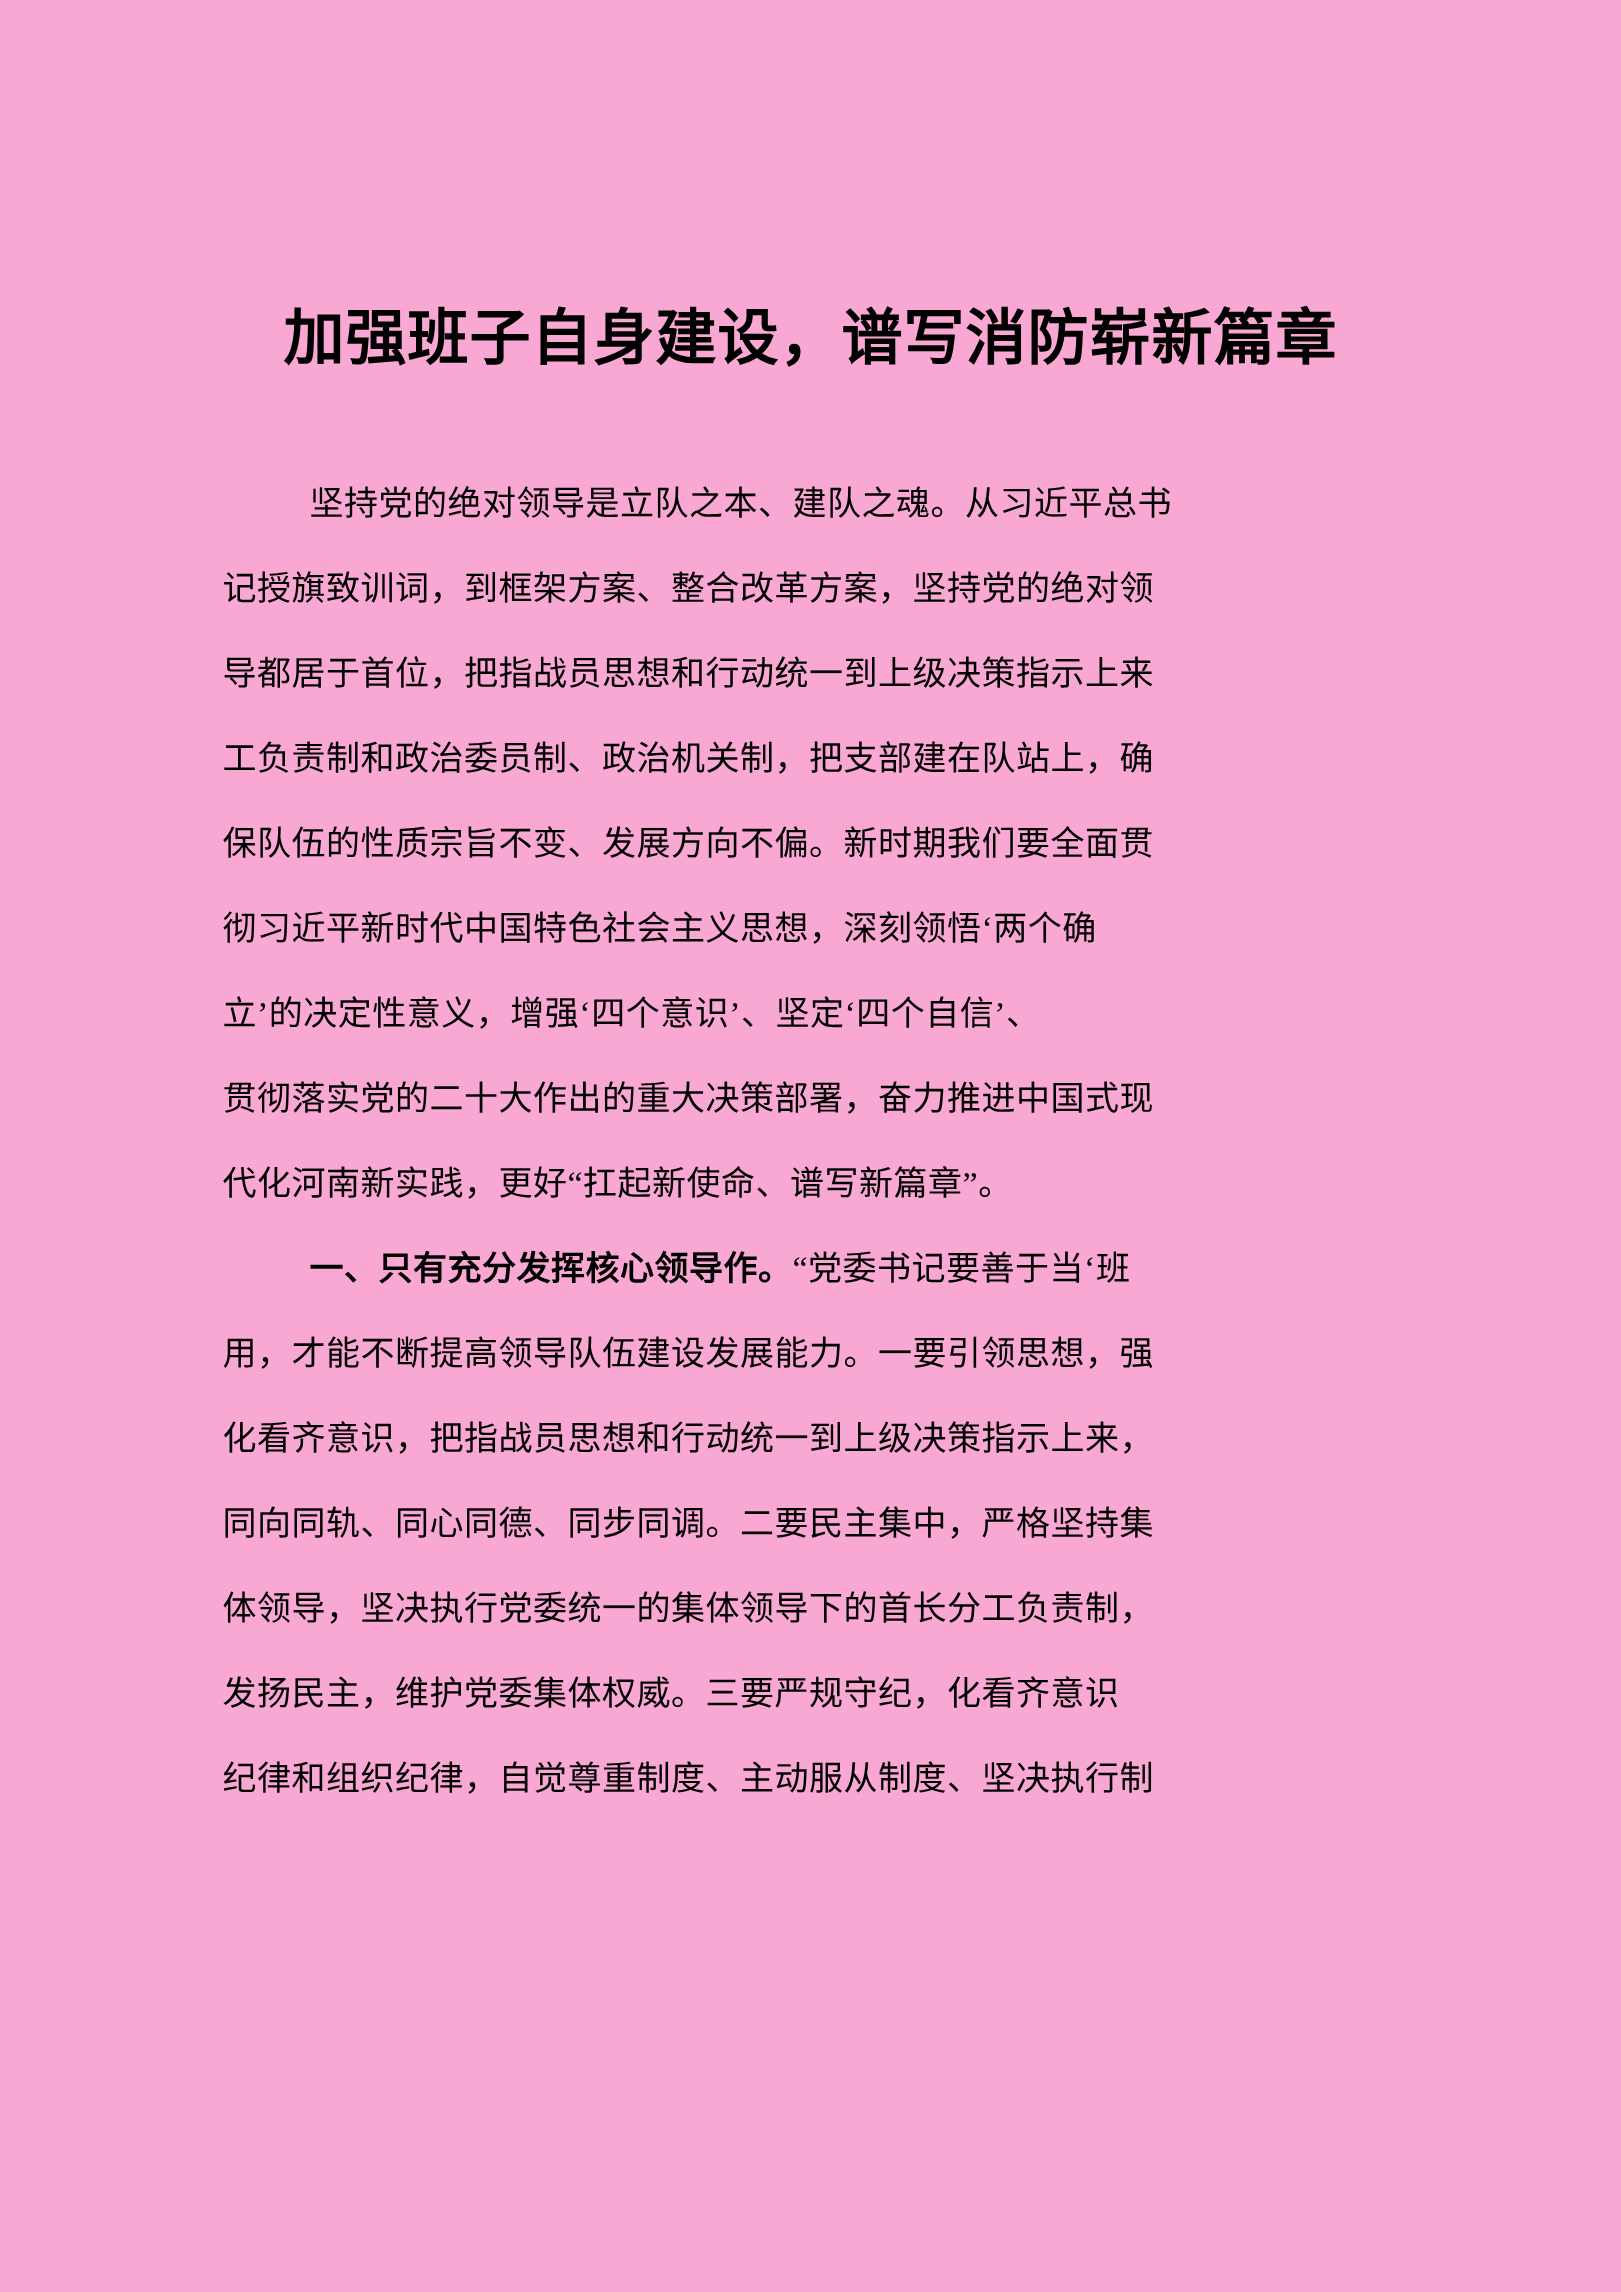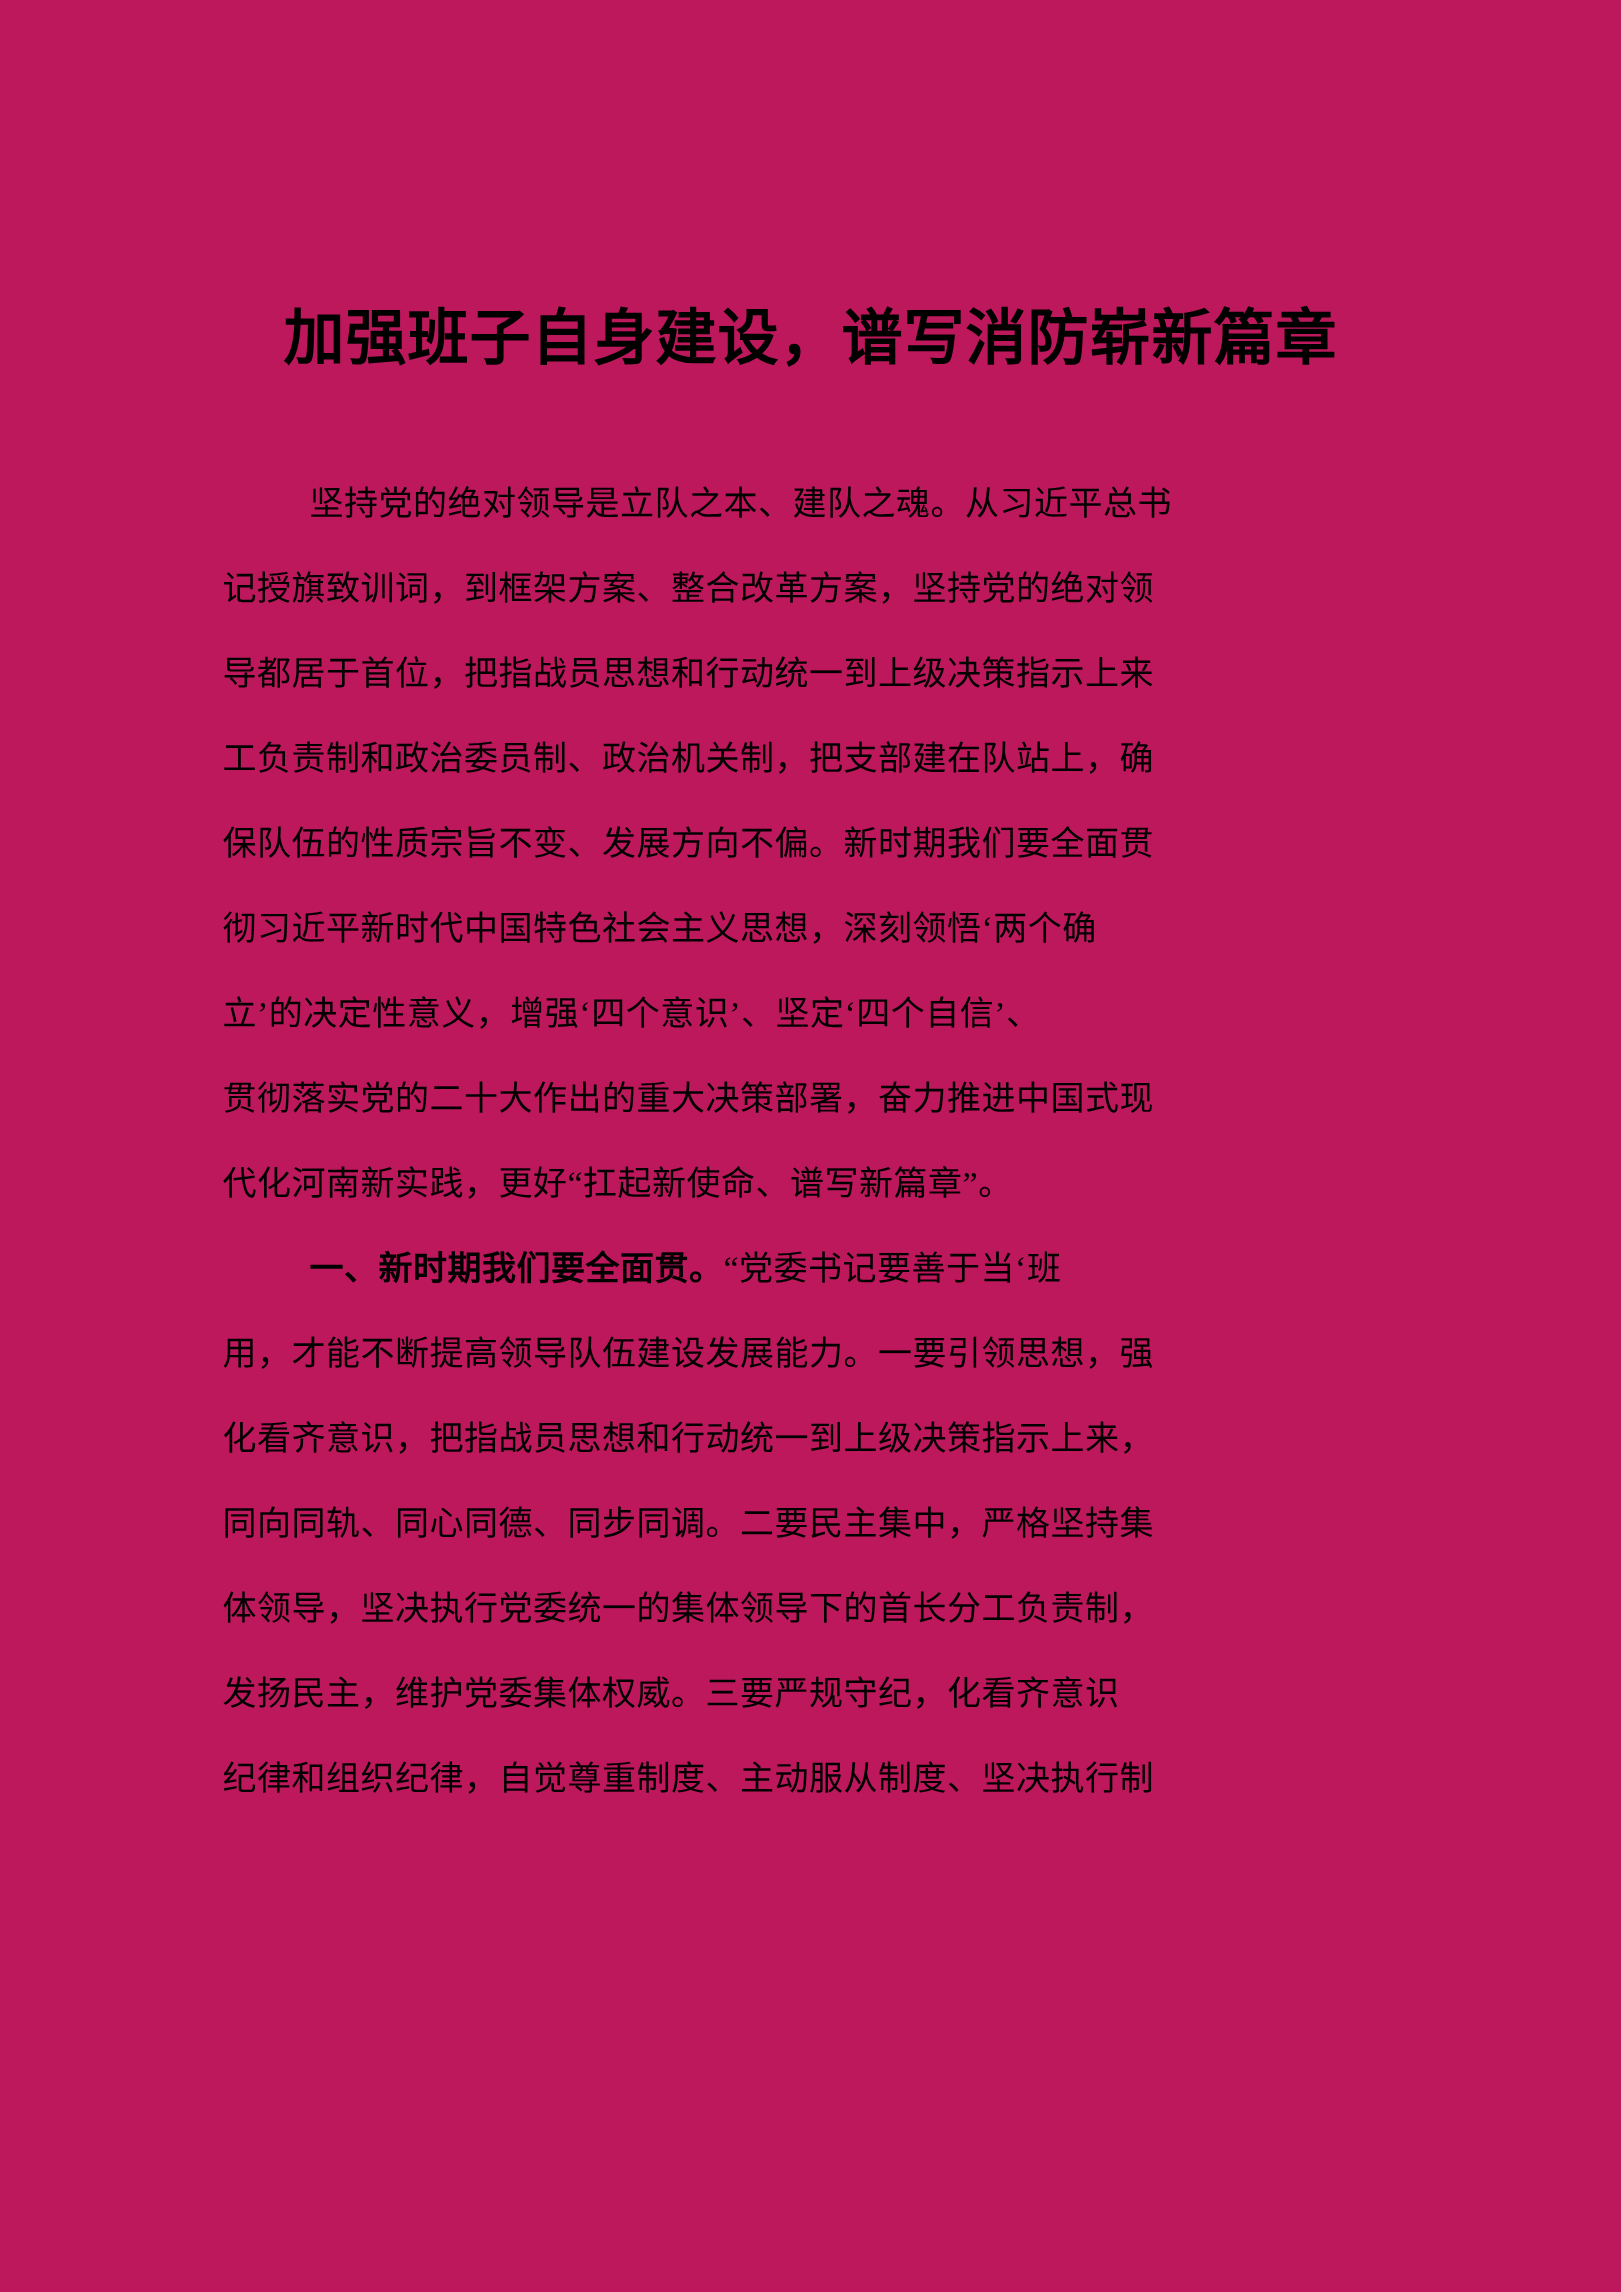--- a/index.html
+++ b/index.html
@@ -4,21 +4,21 @@
 <style>
   html, body {
     margin: 0;
     padding: 0;
     background: #ffffff;
   }
   .page {
     position: relative;
     width: 1621px;
     height: 2293px;
-    background: #be185d;
+    background: #f9a8d4;
     color: #000000;
     overflow: hidden;
     font-family: "Liberation Serif", serif;
   }
   .doc-title {
     margin: 0;
     padding-top: 302px;
     text-align: center;
     font-size: 61px;
     line-height: 73px;
@@ -60,21 +60,21 @@
         <div class="line"><span>记授旗致训词，到框架方案、整合改革方案，坚持党的绝对领</span></div>
         <div class="line"><span>导都居于首位，把指战员思想和行动统一到上级决策指示上来</span></div>
         <div class="line"><span>工负责制和政治委员制、政治机关制，把支部建在队站上，确</span></div>
         <div class="line"><span>保队伍的性质宗旨不变、发展方向不偏。新时期我们要全面贯</span></div>
         <div class="line"><span>彻习近平新时代中国特色社会主义思想，深刻领悟‘两个确</span></div>
         <div class="line"><span>立’的决定性意义，增强‘四个意识’、坚定‘四个自信’、</span></div>
         <div class="line"><span>贯彻落实党的二十大作出的重大决策部署，奋力推进中国式现</span></div>
         <div class="line"><span>代化河南新实践，更好“扛起新使命、谱写新篇章”。</span></div>
       </div>
       <div class="paragraph">
-        <div class="line indent"><span class="lead">一、新时期我们要全面贯。</span><span>“党委书记要善于当‘班</span></div>
+        <div class="line indent"><span class="lead">一、只有充分发挥核心领导作。</span><span>“党委书记要善于当‘班</span></div>
         <div class="line"><span>用，才能不断提高领导队伍建设发展能力。一要引领思想，强</span></div>
         <div class="line"><span>化看齐意识，把指战员思想和行动统一到上级决策指示上来，</span></div>
         <div class="line"><span>同向同轨、同心同德、同步同调。二要民主集中，严格坚持集</span></div>
         <div class="line"><span>体领导，坚决执行党委统一的集体领导下的首长分工负责制，</span></div>
         <div class="line"><span>发扬民主，维护党委集体权威。三要严规守纪，化看齐意识</span></div>
         <div class="line"><span>纪律和组织纪律，自觉尊重制度、主动服从制度、坚决执行制</span></div>
       </div>
     </div>
 </div>
 

